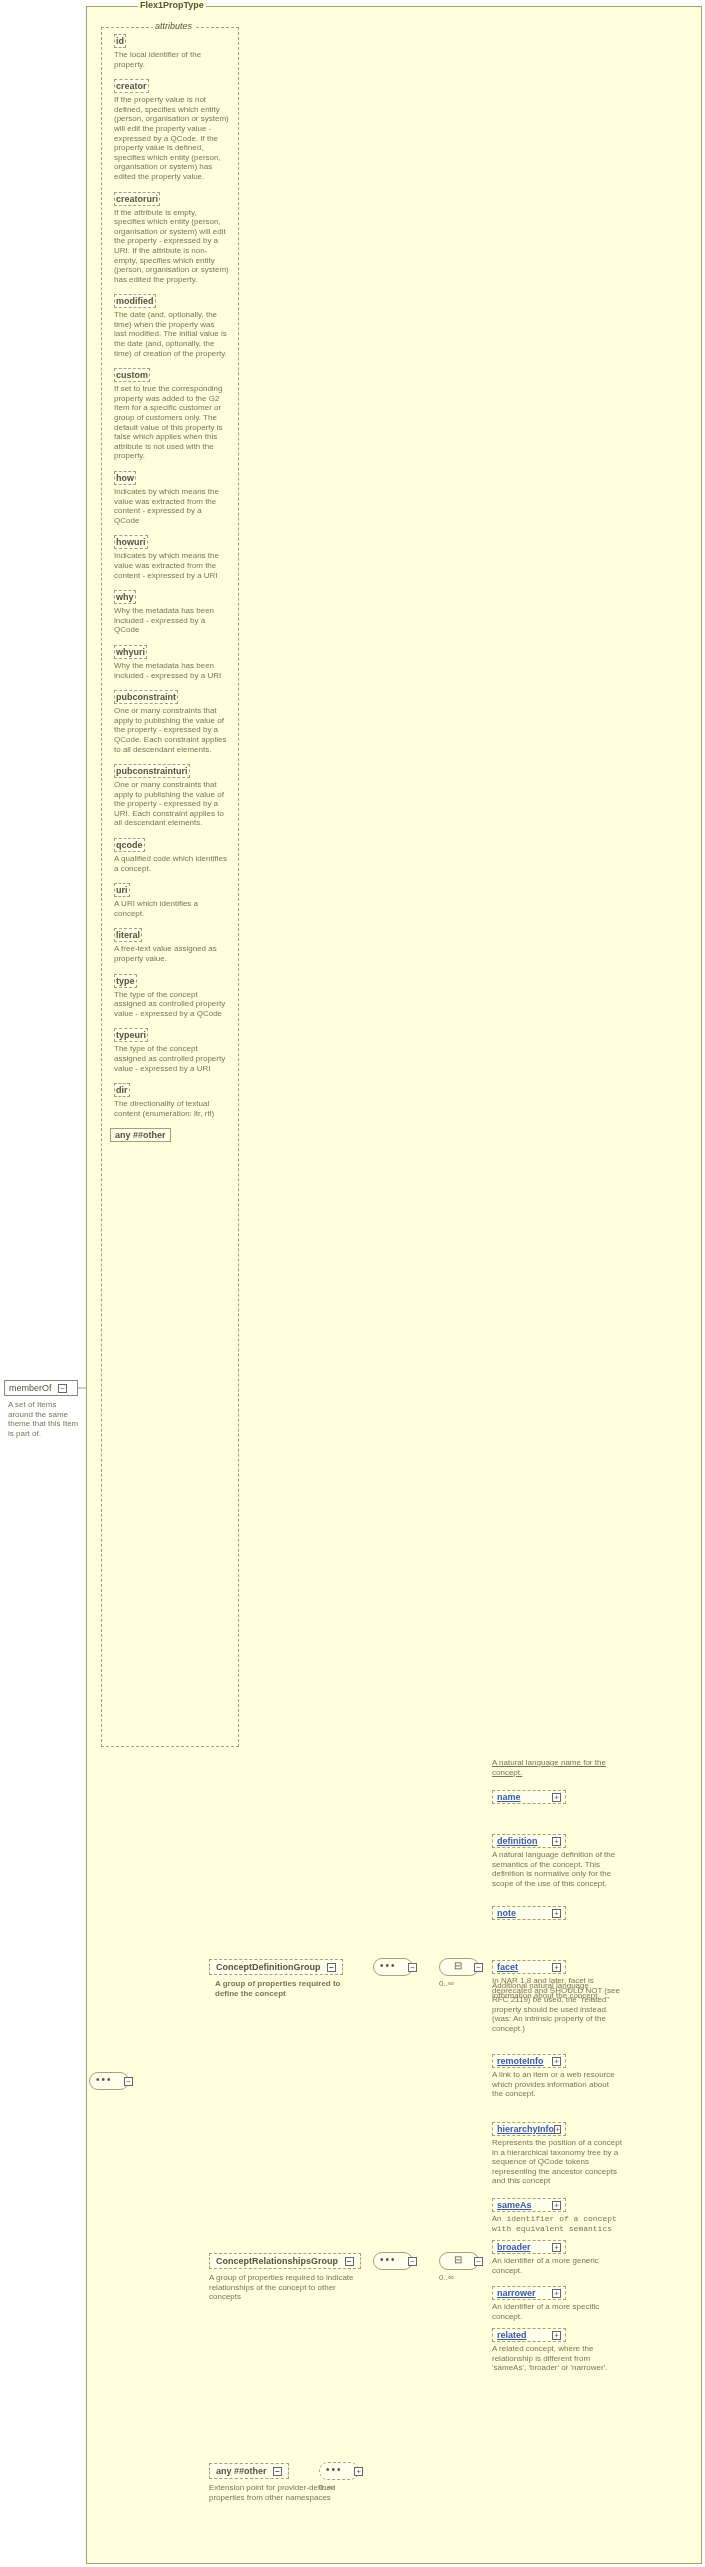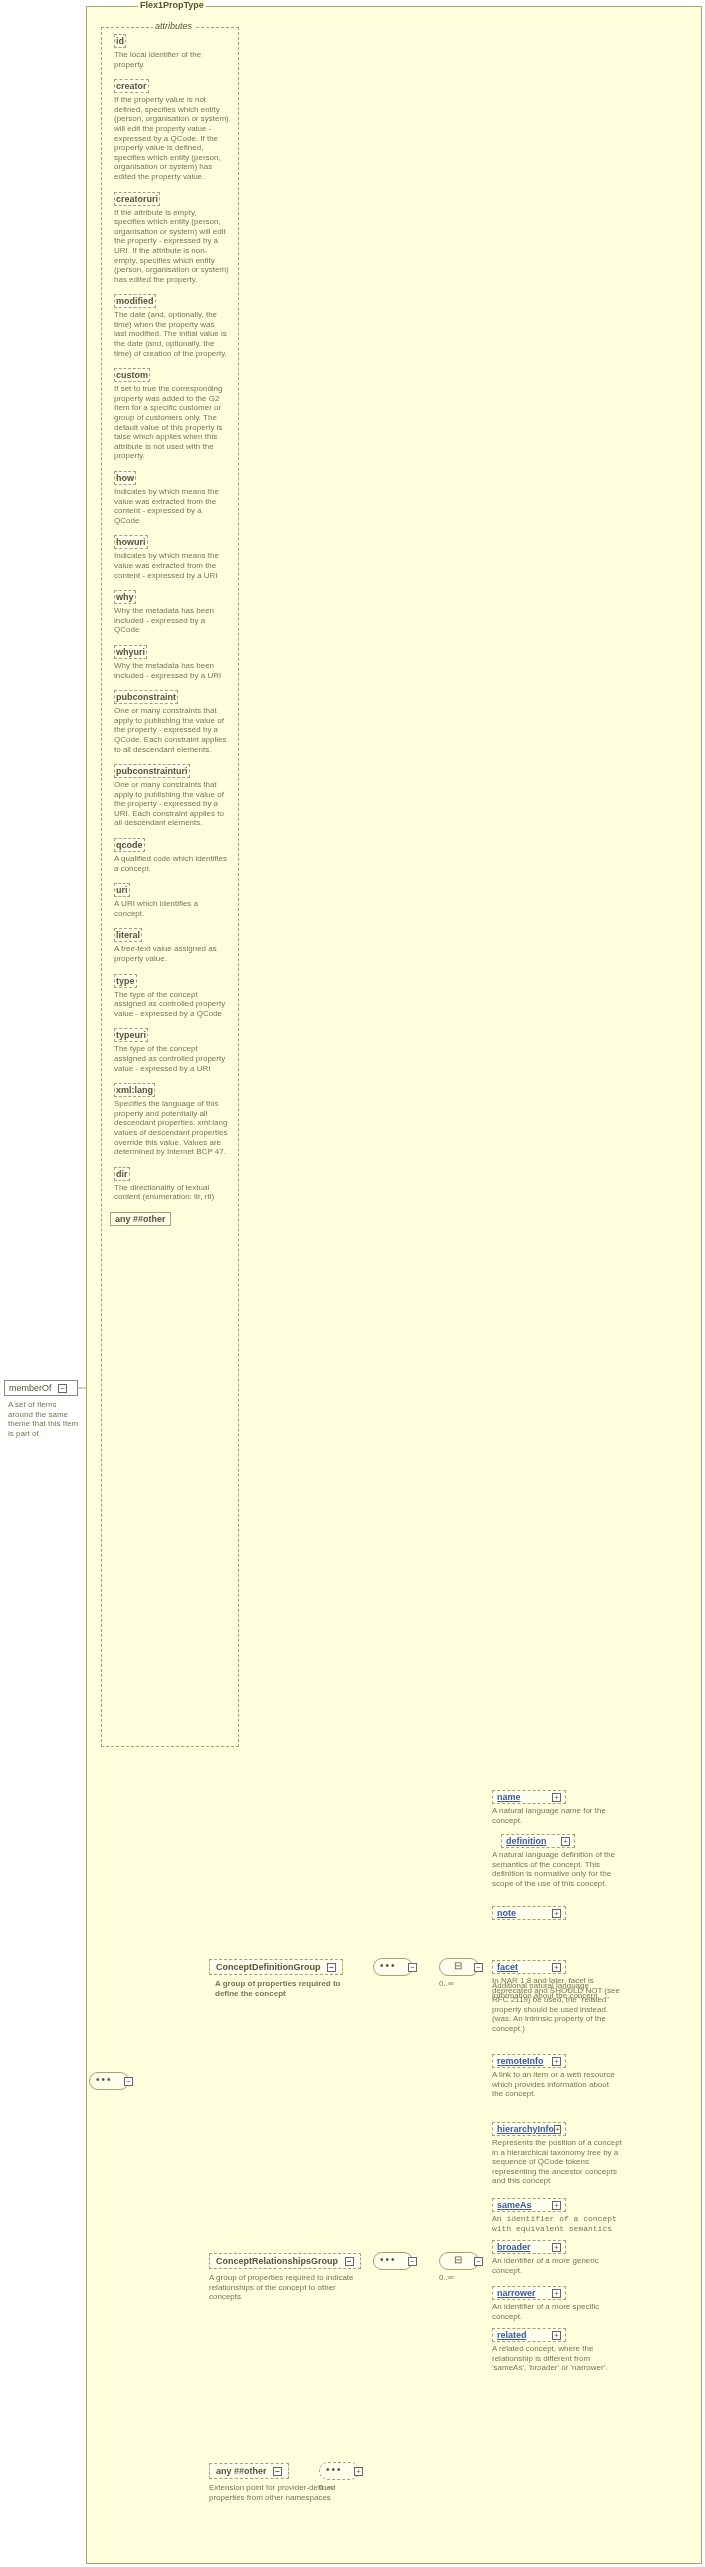--- a/index.html
+++ b/index.html
@@ -274,21 +274,20 @@
         <div class="attr-entry"><span class="attr-label">howuri</span><div class="attr-desc">Indicates by which means the value was extracted from the content - expressed by a URI</div></div>
         <div class="attr-entry"><span class="attr-label">why</span><div class="attr-desc">Why the metadata has been included - expressed by a QCode</div></div>
         <div class="attr-entry"><span class="attr-label">whyuri</span><div class="attr-desc">Why the metadata has been included - expressed by a URI</div></div>
         <div class="attr-entry"><span class="attr-label">pubconstraint</span><div class="attr-desc">One or many constraints that apply to publishing the value of the property - expressed by a QCode. Each constraint applies to all descendant elements.</div></div>
         <div class="attr-entry"><span class="attr-label">pubconstrainturi</span><div class="attr-desc">One or many constraints that apply to publishing the value of the property - expressed by a URI. Each constraint applies to all descendant elements.</div></div>
         <div class="attr-entry"><span class="attr-label">qcode</span><div class="attr-desc">A qualified code which identifies a concept.</div></div>
         <div class="attr-entry"><span class="attr-label">uri</span><div class="attr-desc">A URI which identifies a concept.</div></div>
         <div class="attr-entry"><span class="attr-label">literal</span><div class="attr-desc">A free-text value assigned as property value.</div></div>
         <div class="attr-entry"><span class="attr-label">type</span><div class="attr-desc">The type of the concept assigned as controlled property value - expressed by a QCode</div></div>
         <div class="attr-entry"><span class="attr-label">typeuri</span><div class="attr-desc">The type of the concept assigned as controlled property value - expressed by a URI</div></div>
-        <div class="attr-entry"><span class="attr-label">xml:lang</span><div class="attr-desc">Specifies the language of this property and potentially all descendant properties. xml:lang values of descendant properties override this value. Values are determined by Internet BCP 47.</div></div>
         <div class="attr-entry"><span class="attr-label">dir</span><div class="attr-desc">The directionality of textual content (enumeration: ltr, rtl)</div></div>
       </div>
     <div class="attr-entry" style="margin-left:8px;margin-top:6px;">
       <span class="any-box">any ##other</span>
     </div>
   </div>
 
   <div class="widget seq" style="left:2px;top:2065px;">
       <span class="exp">−</span>
     </div>
@@ -329,23 +328,23 @@
     </div>
   <div class="card" style="left:232px;top:2476px;">0..∞</div>
 </div>
 
 <div class="leaf dashed" style="top:1790px;">
     <div class="leaf-inner">
       <span class="nm">name</span>
       <span class="exp">+</span>
     </div>
   </div>
-<div class="leaf-desc" style="top:1806px;">A natural language name for the concept.</div>
-
-<div class="leaf dashed" style="top:1834px;margin-left:9px;">
+<div class="leaf-desc" style="top:1758px;text-decoration:underline;">A natural language name for the concept.</div>
+
+<div class="leaf dashed" style="top:1834px;">
     <div class="leaf-inner">
       <span class="nm">definition</span>
       <span class="exp">+</span>
     </div>
   </div>
 <div class="leaf-desc" style="top:1850px;">A natural language definition of the semantics of the concept. This definition is normative only for the scope of the use of this concept.</div>
 
 <div class="leaf dashed" style="top:1906px;">
     <div class="leaf-inner">
       <span class="nm">note</span>

